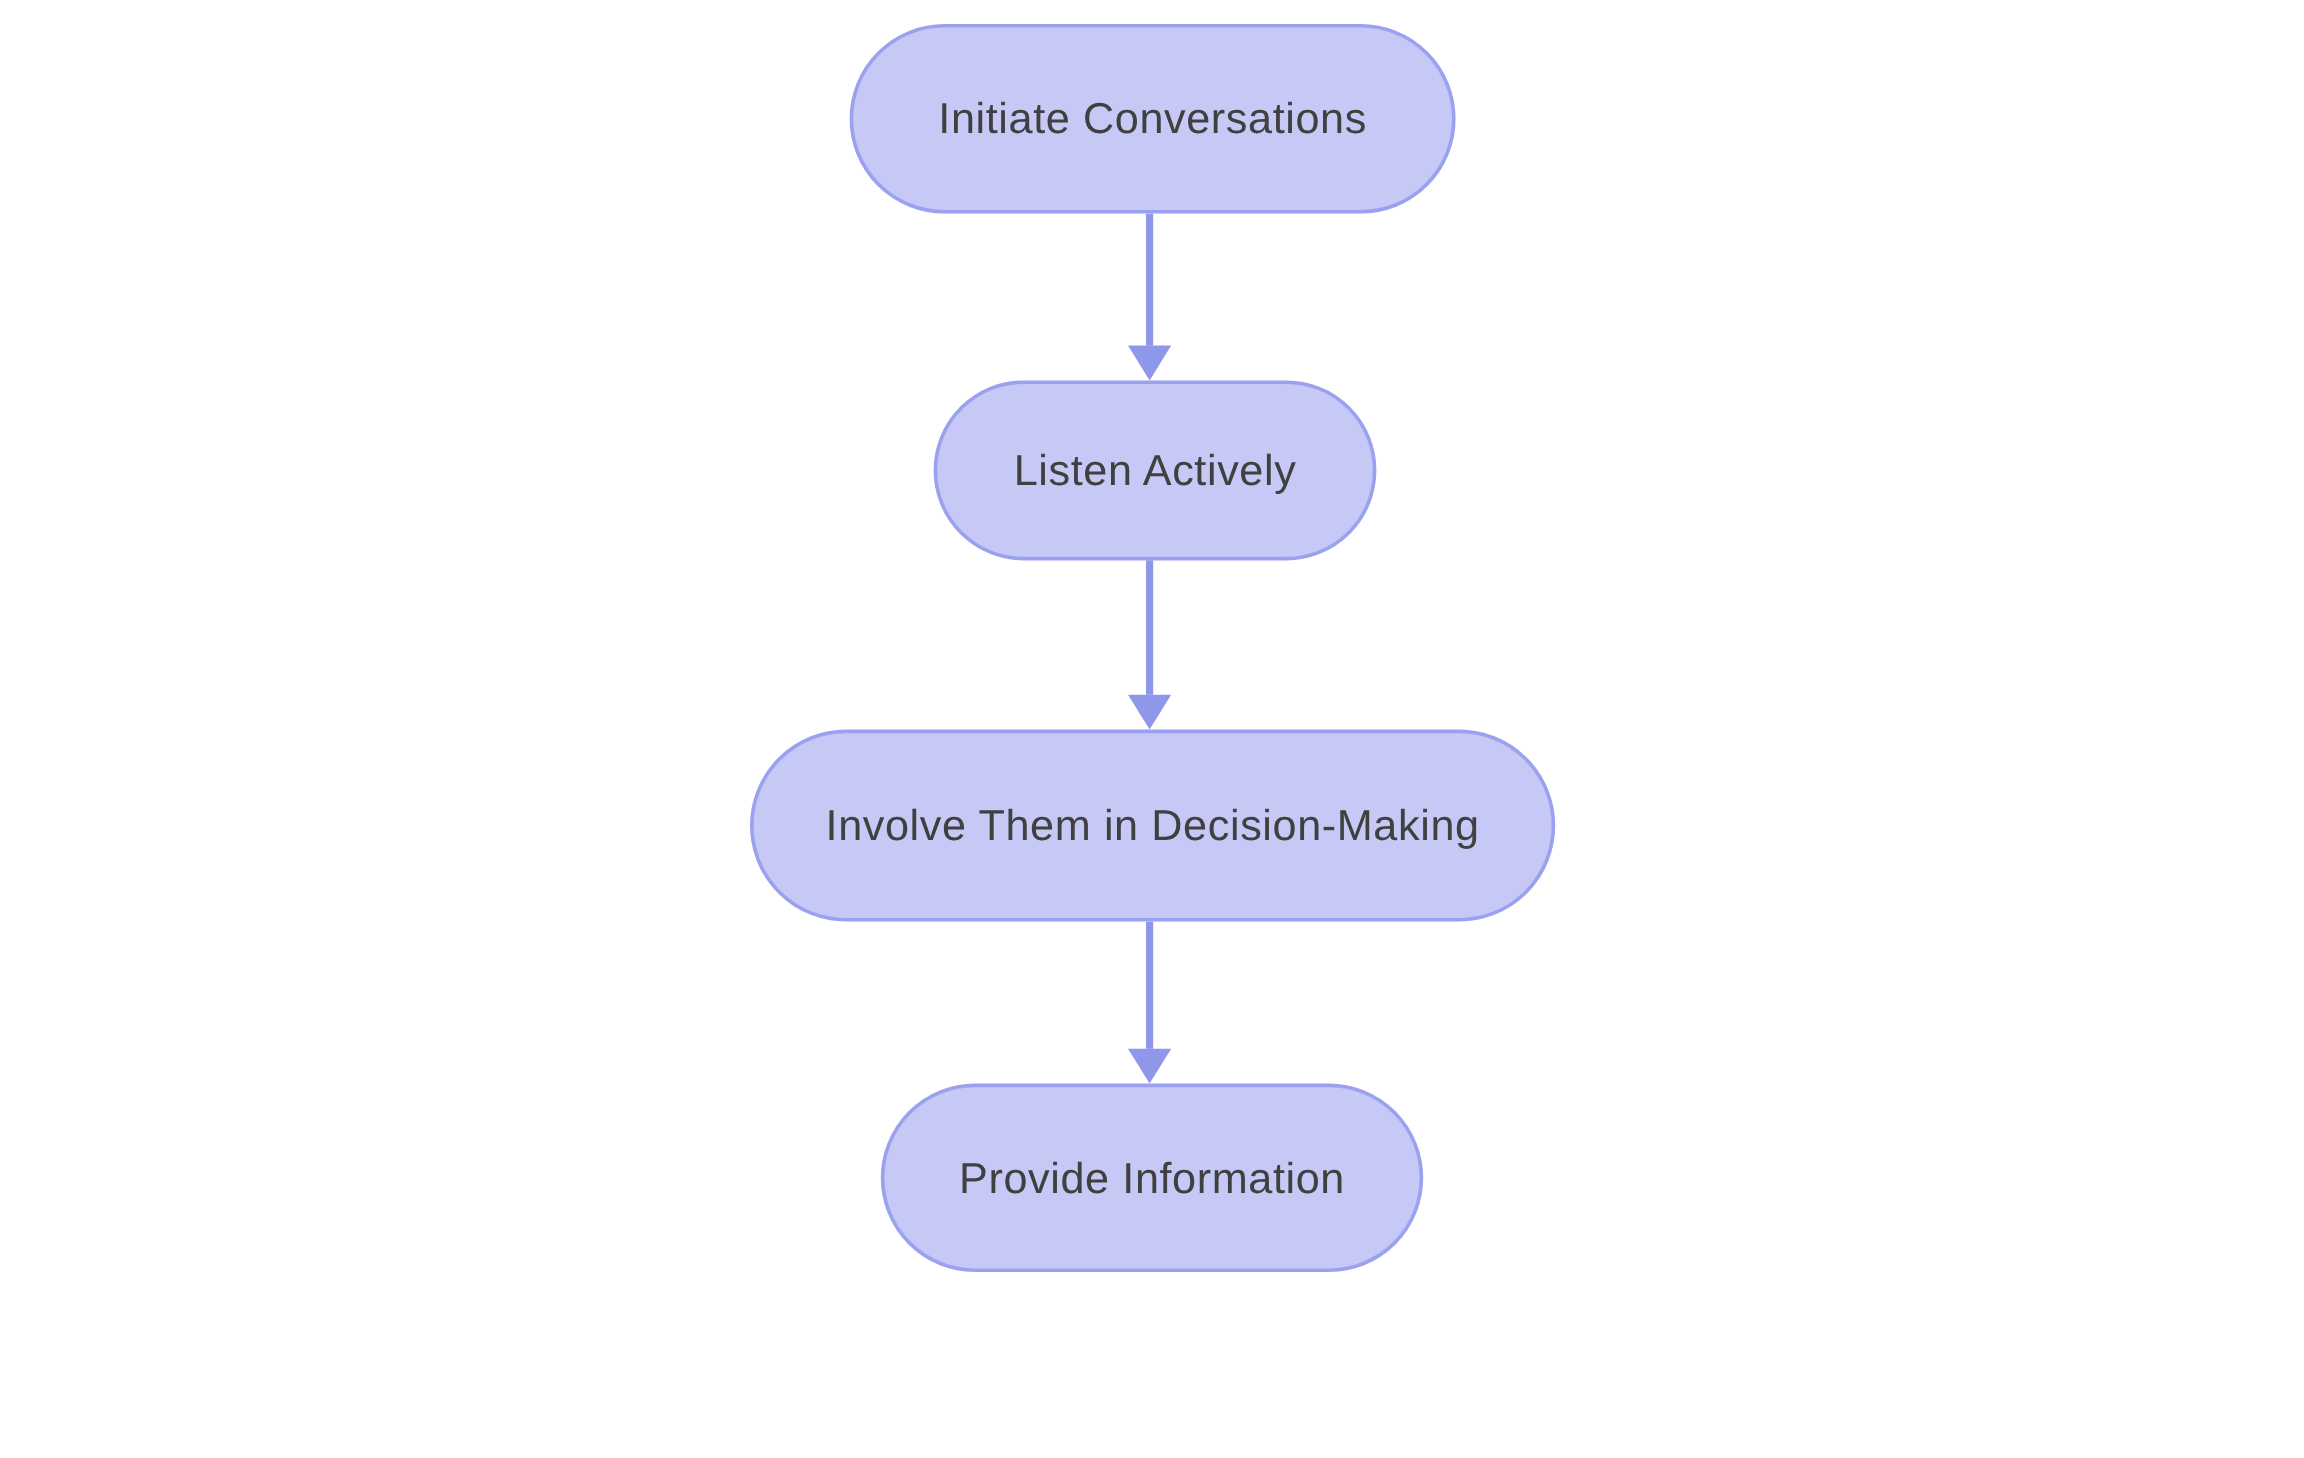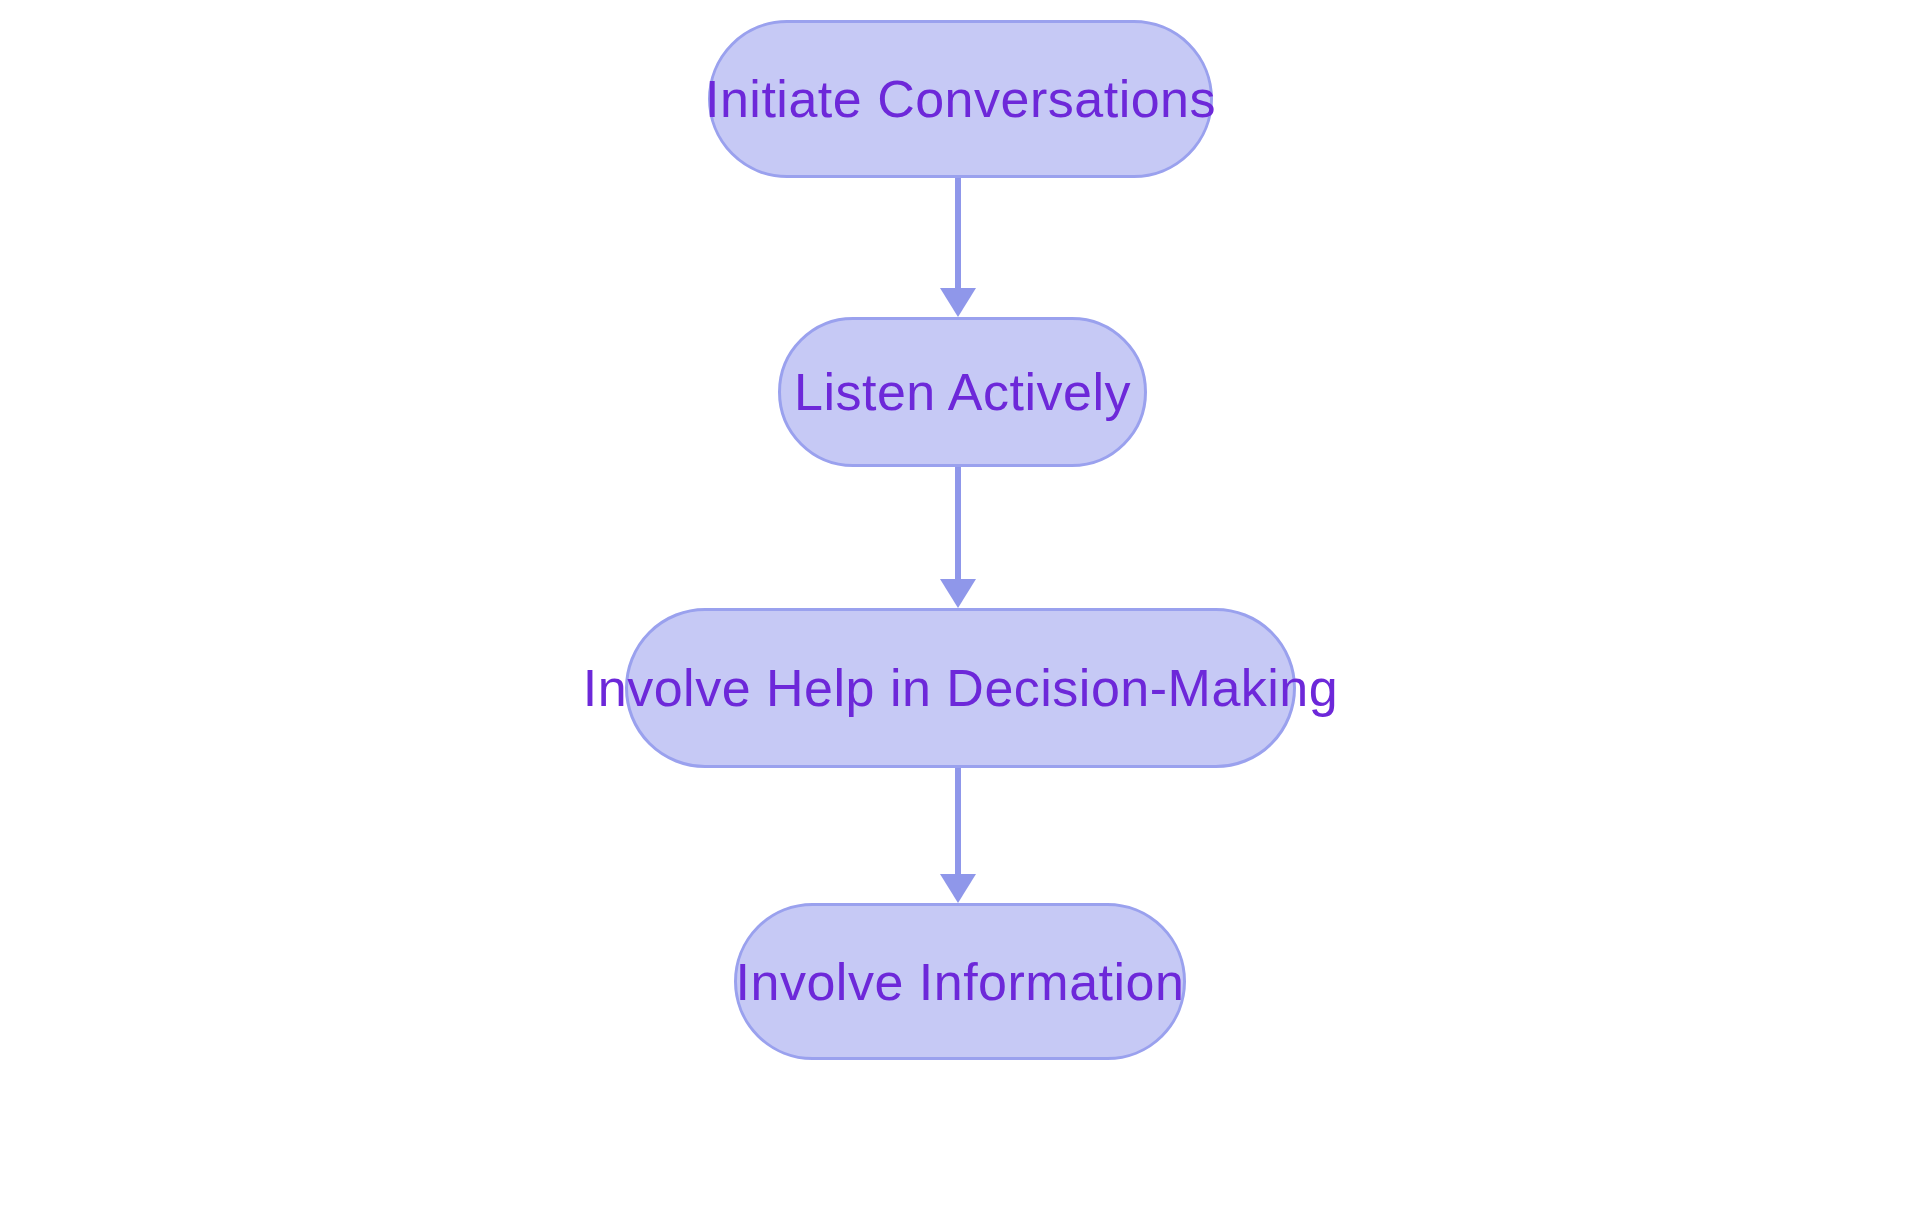--- a/index.html
+++ b/index.html
@@ -18,22 +18,22 @@
   .node {
     position: absolute;
     background: #c6c9f5;
     border: 3px solid #9aa1ee;
     border-radius: 90px;
     display: flex;
     align-items: center;
     justify-content: center;
   }
   .node-label {
-    color: #6d28d9;
-    font-size: 52px;
+    color: #404040;
+    font-size: 36px;
     letter-spacing: 0.5px;
     white-space: nowrap;
   }
 
   
   .arrow {
     position: absolute;
     width: 36px;
     display: flex;
     flex-direction: column;
@@ -110,26 +110,26 @@
   <div class="node" style="left:778px; top:317px; width:369px; height:150px;text-align:right;">
     <span class="node-label">Listen Actively</span>
   </div>
 
   <div class="arrow" style="left:940px; top:467px; height:141px;">
     <div class="arrow-stem"></div>
     <div class="arrow-head"></div>
   </div>
 
   <div class="node" style="left:625px; top:608px; width:671px; height:160px;">
-    <span class="node-label">Involve Help in Decision-Making</span>
+    <span class="node-label">Involve Them in Decision-Making</span>
   </div>
 
   <div class="arrow" style="left:940px; top:768px; height:135px;">
     <div class="arrow-stem"></div>
     <div class="arrow-head"></div>
   </div>
 
   <div class="node" style="left:734px; top:903px; width:452px; height:157px;">
-    <span class="node-label">Involve Information</span>
+    <span class="node-label">Provide Information</span>
   </div>
 
 
 </div>
 
 </body></html>

